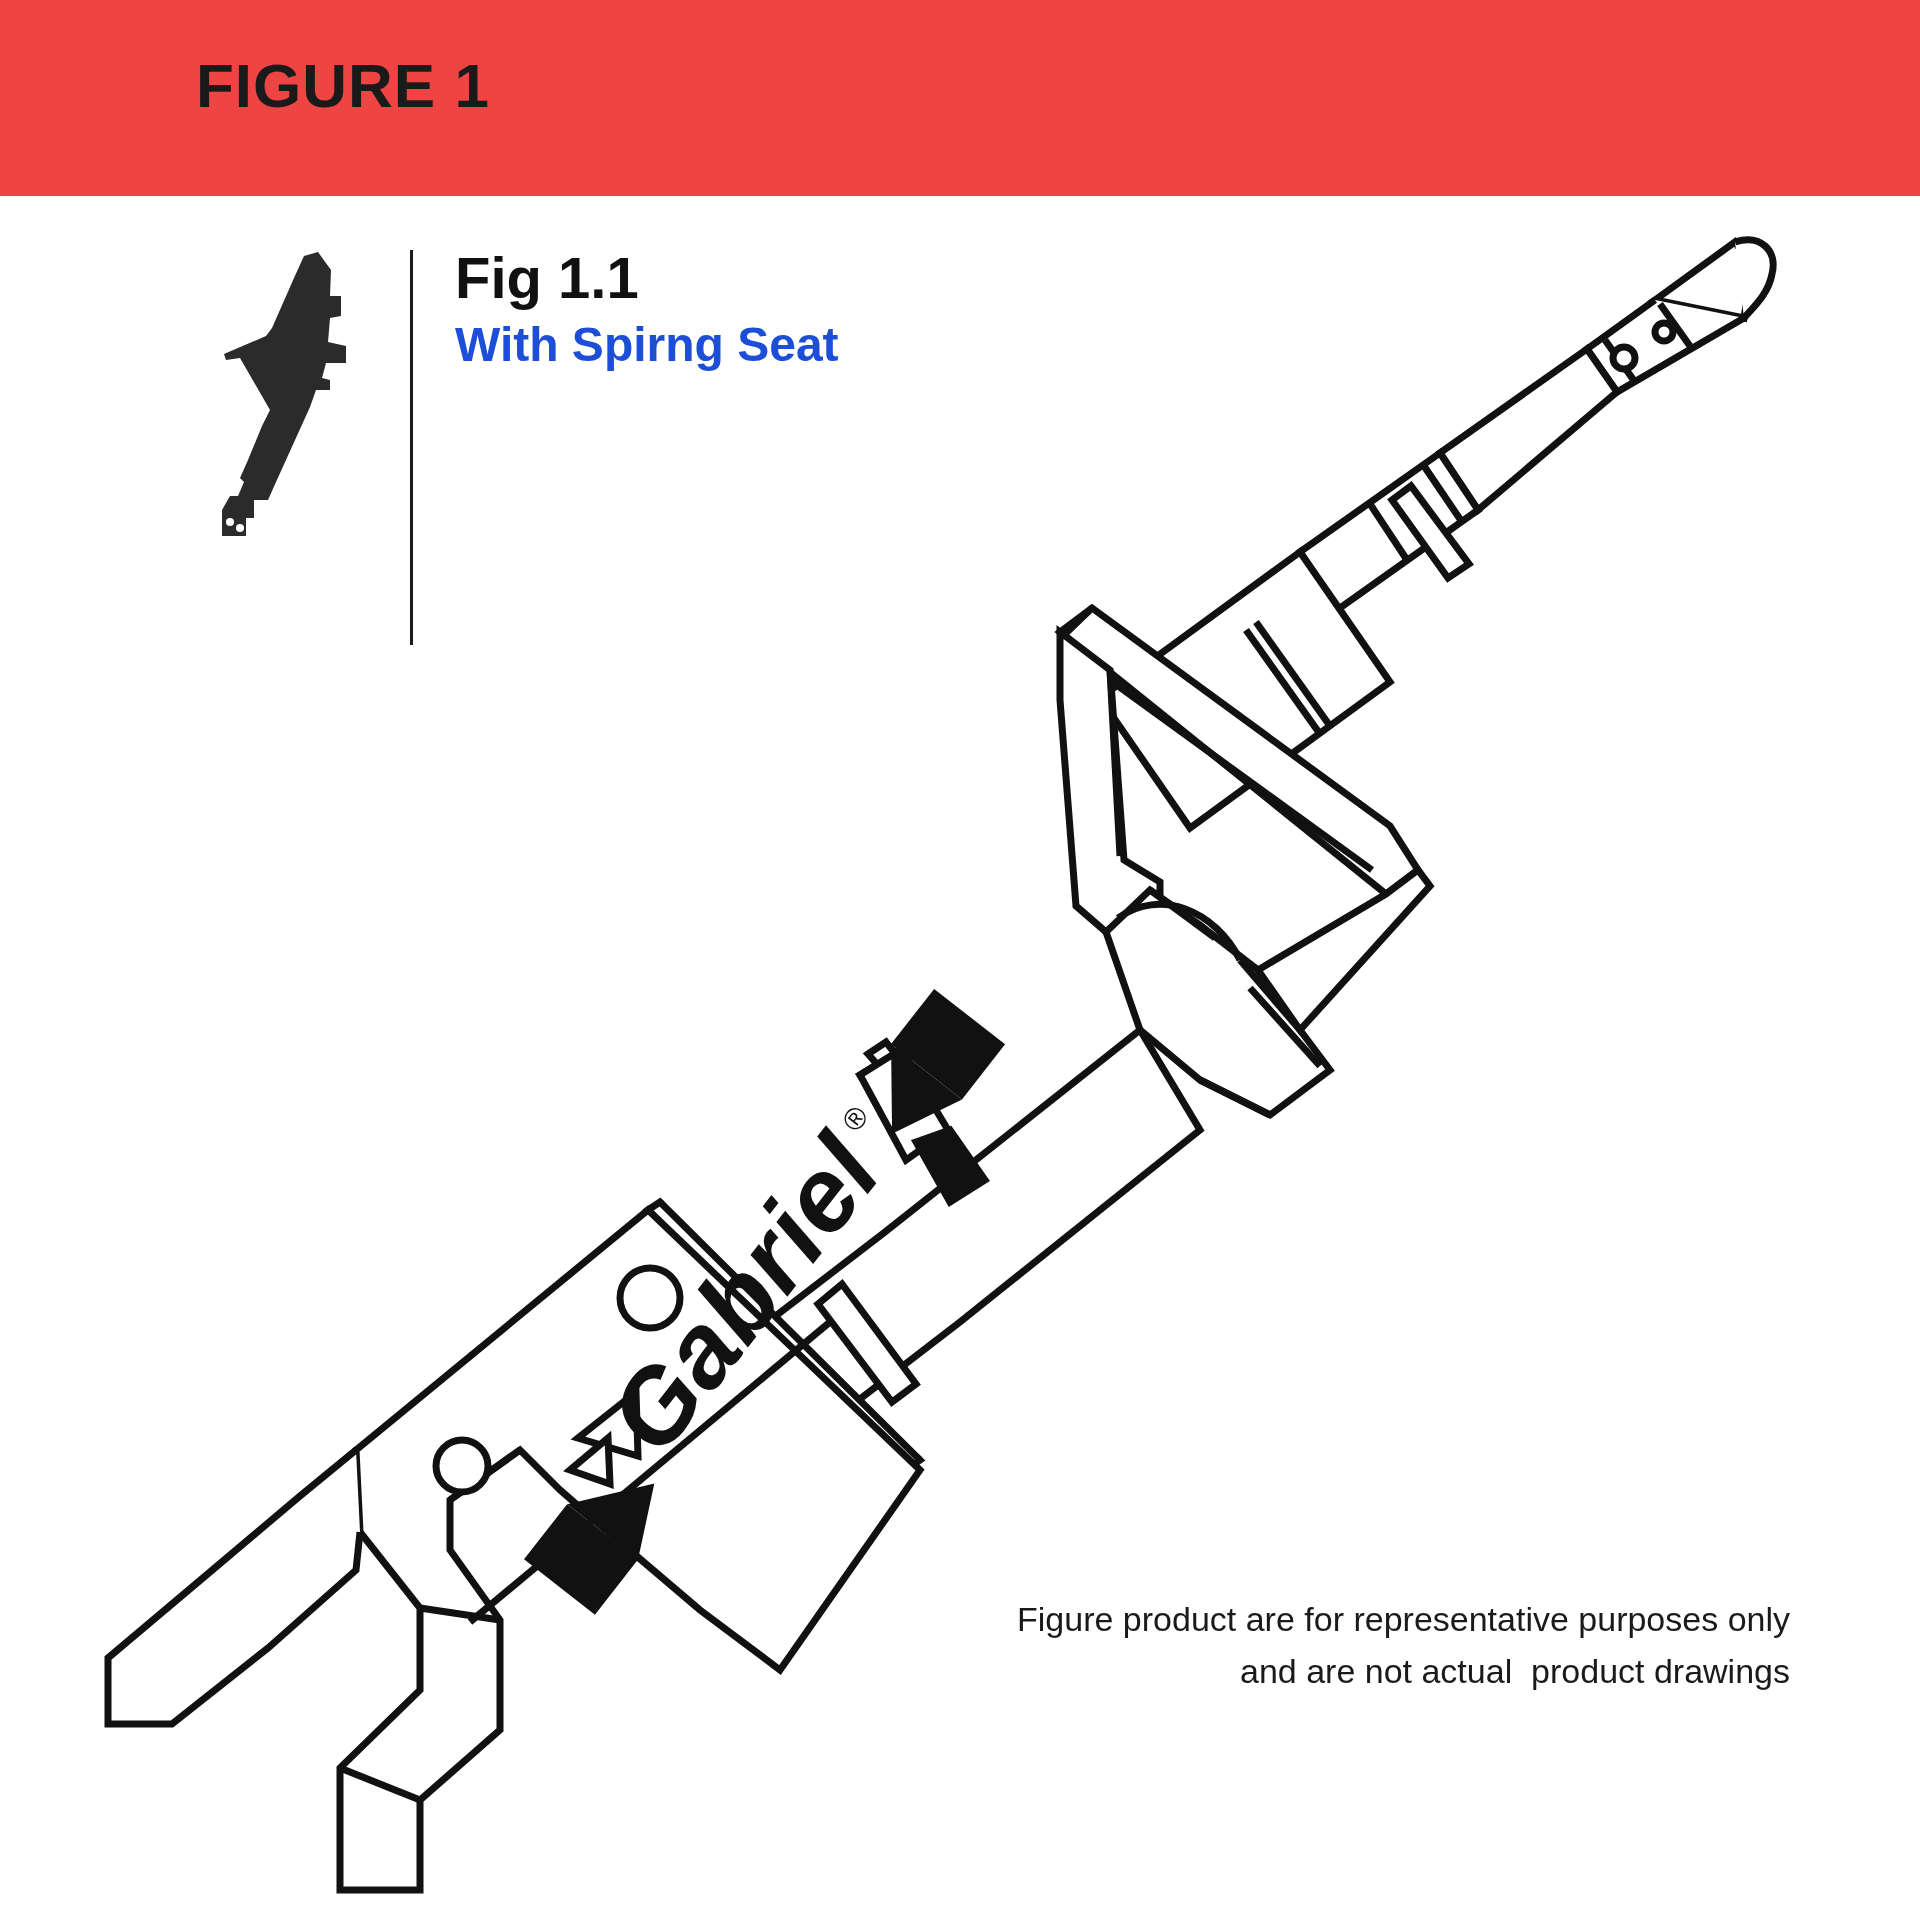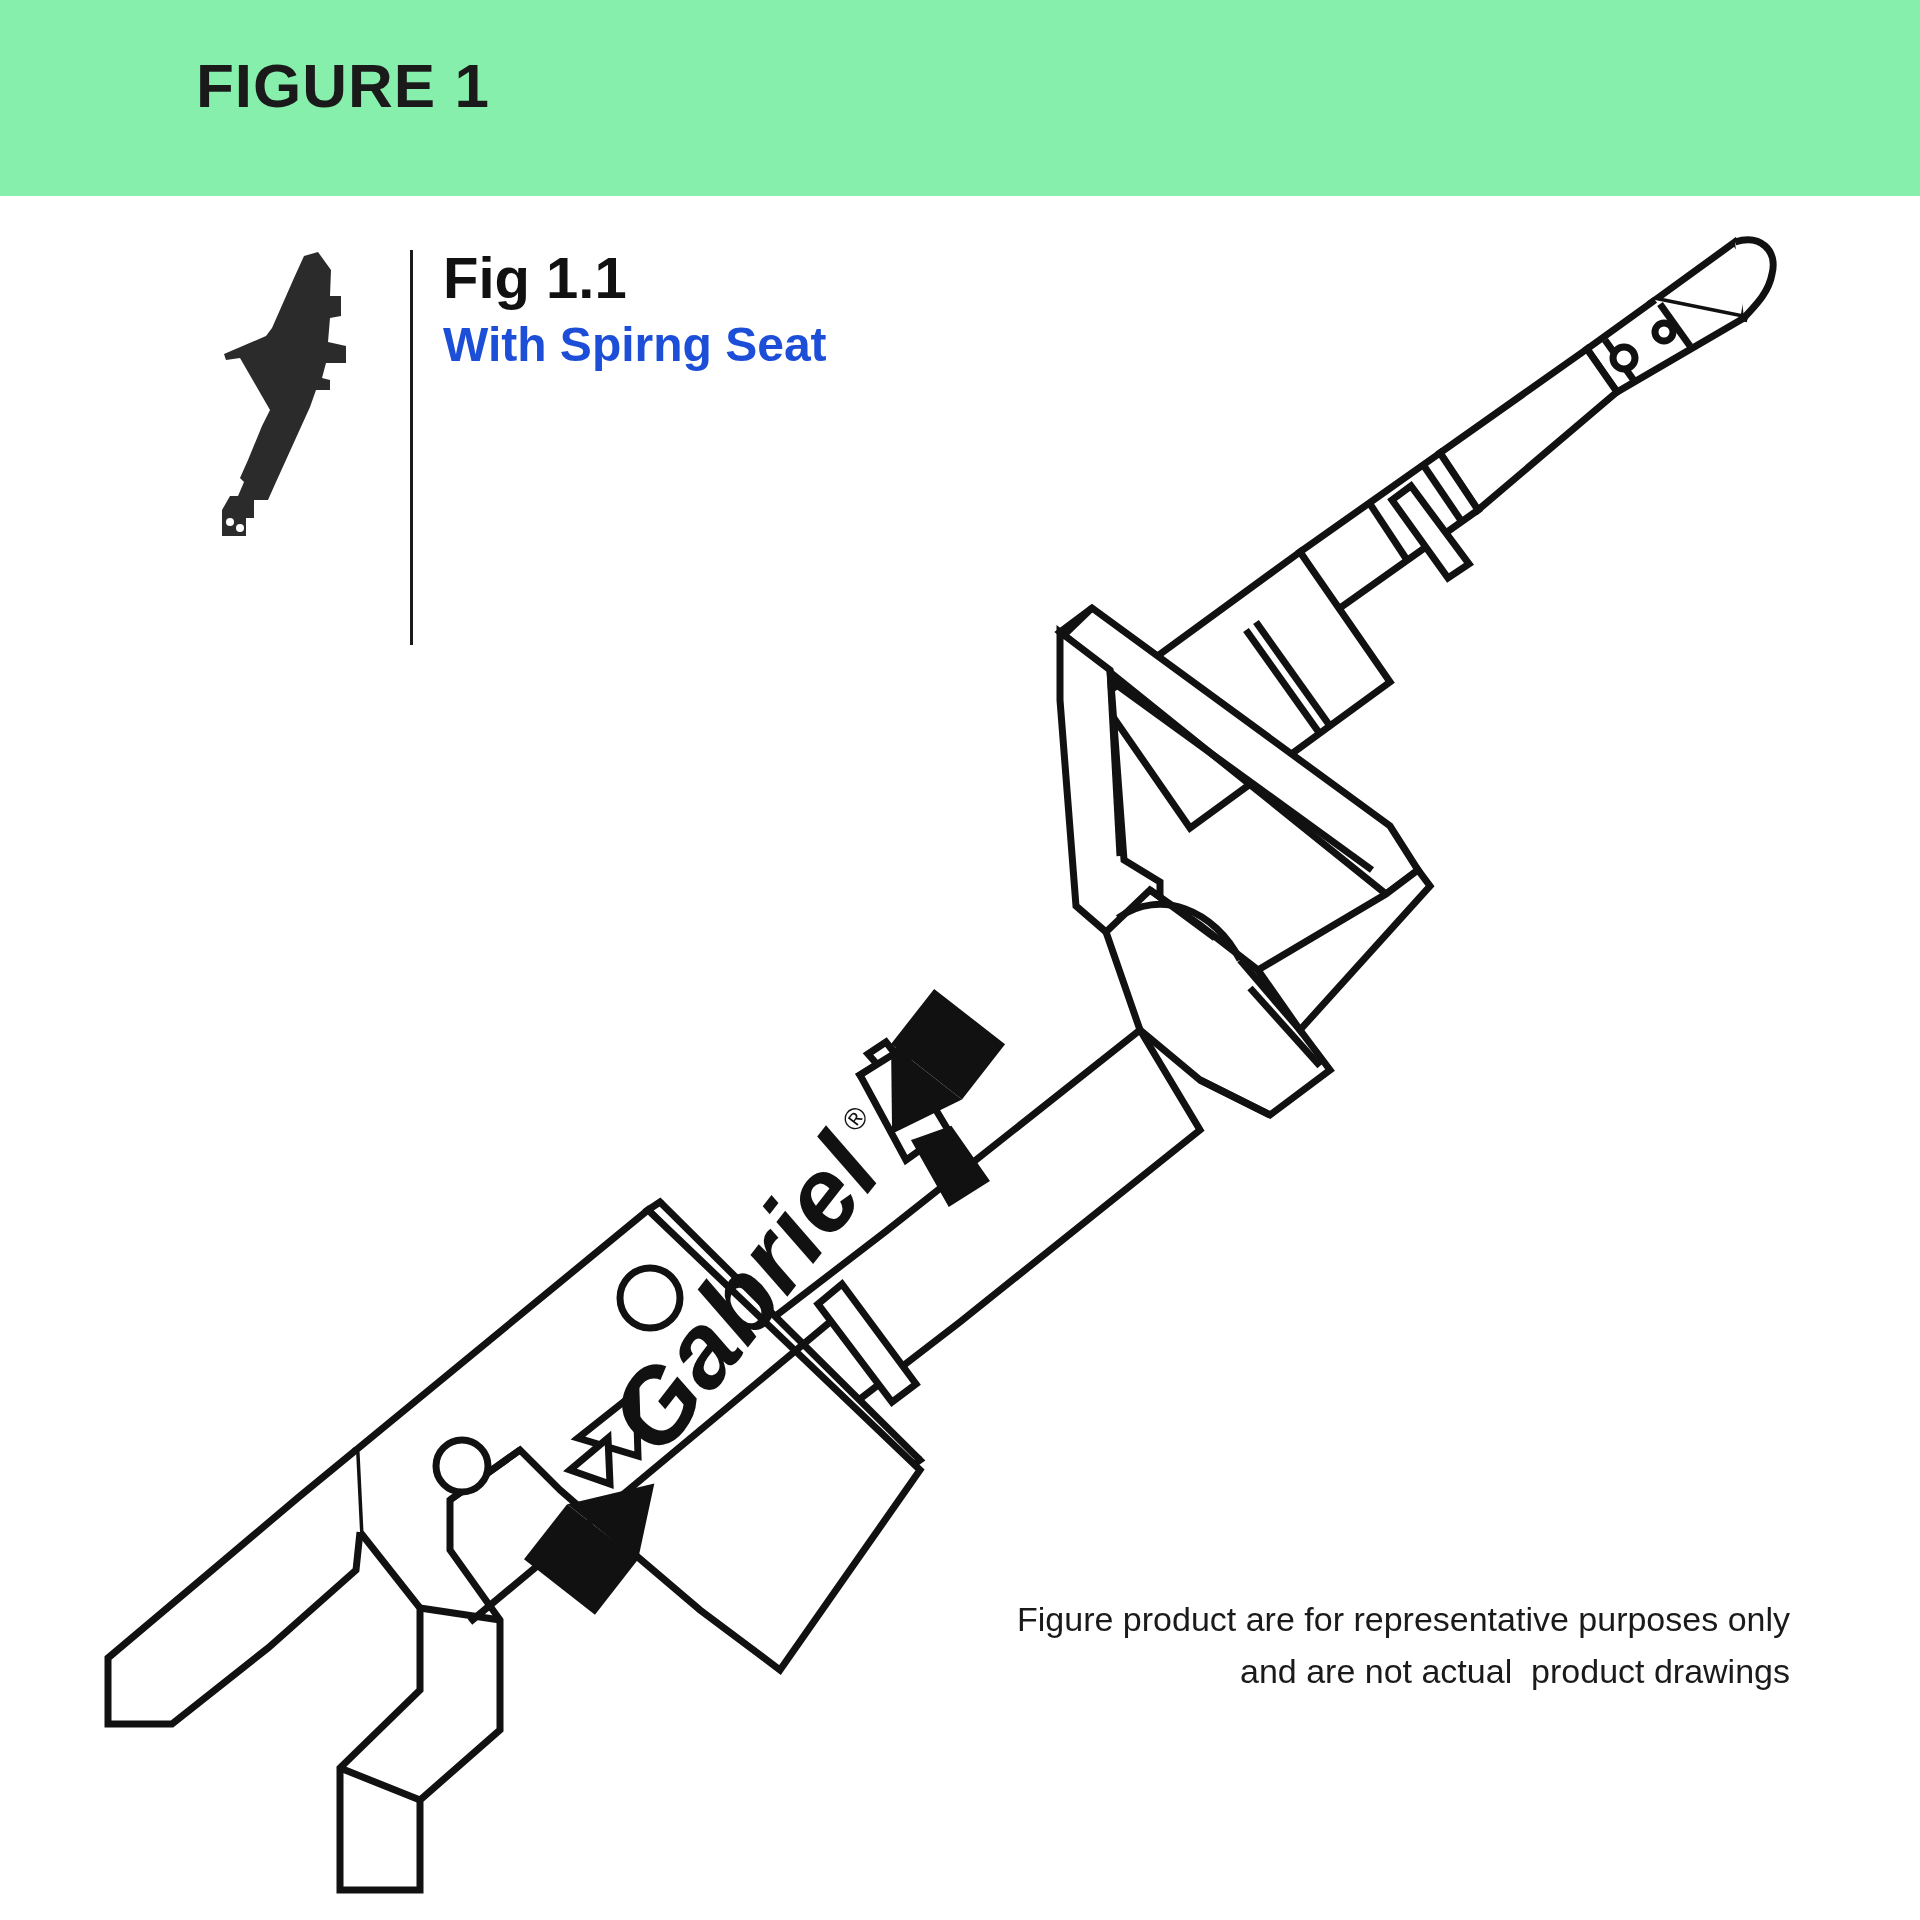--- a/index.html
+++ b/index.html
@@ -15,21 +15,21 @@
     overflow: hidden;
   }
 
   
   #figure-header {
     position: absolute;
     left: 0;
     top: 0;
     width: 1920px;
     height: 196px;
-    background: #86efac;
+    background: #ef4444;
   }
   #figure-header .figure-title {
     position: absolute;
     left: 196px;
     top: 50px;
     font-size: 62px;
     font-weight: bold;
     letter-spacing: 1px;
     color: #1a1a1a;
     font-family: "Liberation Sans", sans-serif;
@@ -53,21 +53,21 @@
   #legend-divider {
     position: absolute;
     left: 200px;
     top: 10px;
     width: 3px;
     height: 395px;
     background: #1a1a1a;
   }
   #legend-text {
     position: absolute;
-    left: 233px;
+    left: 245px;
     top: 0px;
     width: 540px;
   }
   #legend-text .fig-name {
     font-size: 58px;
     font-weight: bold;
     line-height: 1.32;
     color: #111111;
     font-family: "Liberation Sans", sans-serif;
   }

